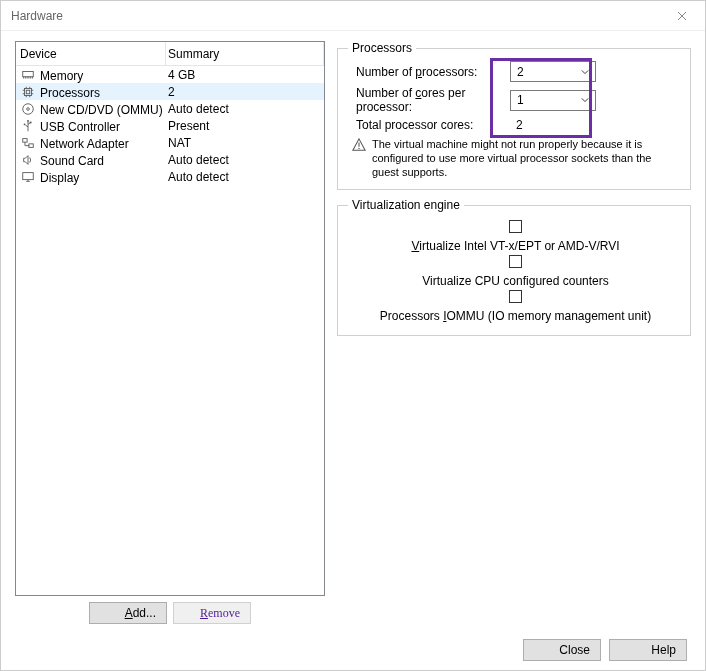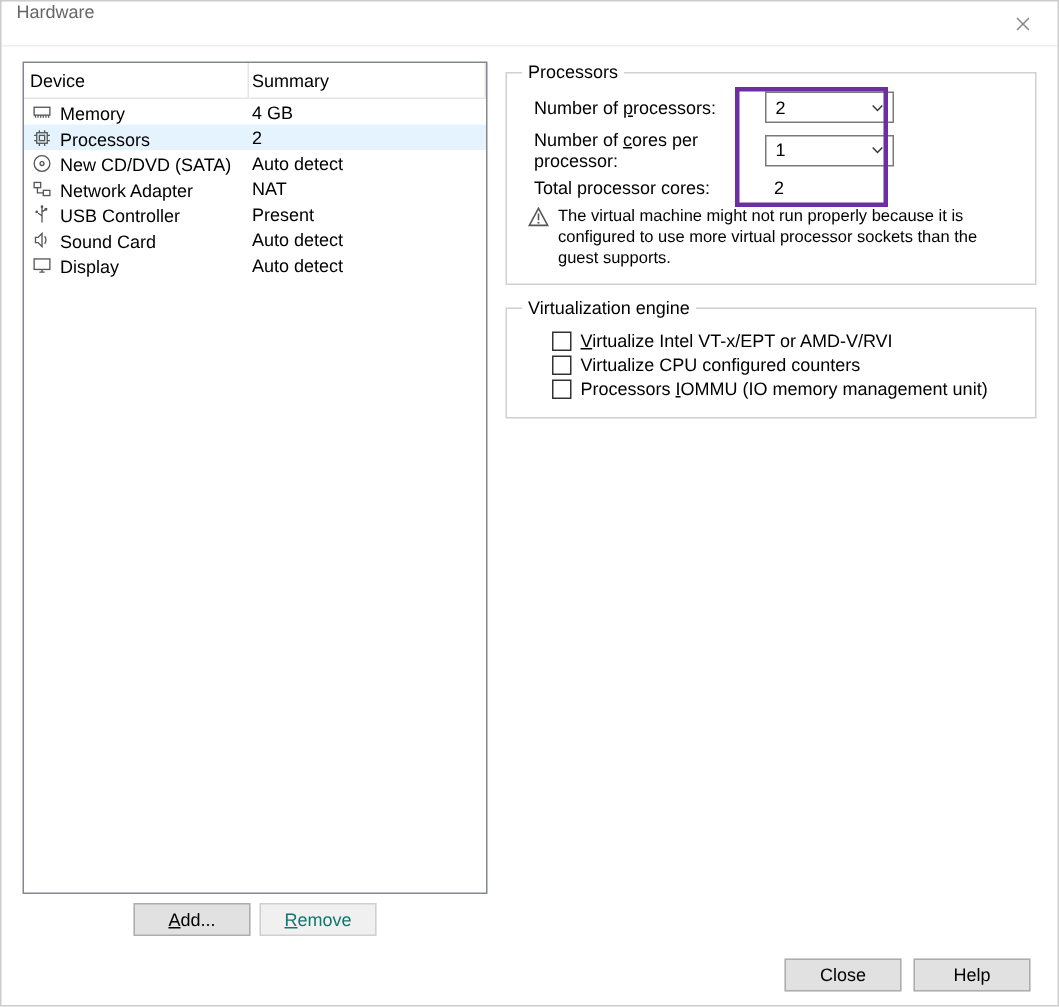--- a/index.html
+++ b/index.html
@@ -8,21 +8,21 @@
     font-family: "Segoe UI", Tahoma, sans-serif;
     font-size: 12px;
     background: #fff;
     width: 706px; height: 671px;
     border: 1px solid #ccc;
     display: flex; flex-direction: column;
     color: #000;
   }
   .titlebar {
     height: 30px;
-    display: flex; 
+    display: flex; align-items: center;
     padding: 0 0 0 10px;
     color: #666;
     border-bottom: 1px solid #eee;
   }
   .titlebar-title { flex: 1; }
   .titlebar-close {
     width: 46px; height: 30px;
     display: flex; align-items: center; justify-content: center;
     color: #888;
   }
@@ -63,26 +63,28 @@
     margin-top: 6px;
     display: flex; justify-content: center; gap: 6px;
   }
   .btn {
     min-width: 78px; height: 22px;
     border: 1px solid #adadad;
     background: #e1e1e1;
     font-family: inherit; font-size: 12px;
     padding: 0 10px;
     cursor: pointer;
+    text-align: right;
   }
   .btn:disabled, .btn.disabled {
-    color: #0f766e;
+    color: #4c1d95;
     background: #f0f0f0;
     border-color: #d0d0d0;
     cursor: default;
+    font-family: Liberation Serif, serif;
   }
   .right-panel { flex: 1; display: flex; flex-direction: column; gap: 8px;}
   fieldset {
     border: 1px solid #d0d0d0;
     padding: 6px 10px 10px 10px;
     margin: 0;
   }
   legend { padding: 0 4px; font-size: 12px;}
   .proc-grid {
     display: grid;
@@ -108,21 +110,21 @@
     font-size: 11px;
     line-height: 1.25;
   }
   .warn-icon { flex-shrink: 0; width: 14px; height: 14px; }
   .highlight-box {
     position: absolute;
     border: 3px solid #6b2fa3;
     pointer-events: none;
   }
   .proc-fieldset { position: relative; }
-  .chk-row { display:flex; align-items:center; gap:6px; margin: 2px 0 2px 20px;}
+  .chk-row { display:flex; align-items:center; gap:6px; margin: 2px 0 2px 3px; flex-direction: column;}
   .chk {
     width: 13px; height: 13px; border: 1px solid #333; background:#fff; flex-shrink:0;
   }
   .u { text-decoration: underline; }
   .footer {
     height: 40px;
     display:flex; justify-content:flex-end; align-items:center;
     gap: 8px;
     padding: 0 18px;
   }
@@ -174,50 +176,50 @@
             <div class="col2">2</div>
           </div>
           <div class="dlist-row">
             <div class="col1">
               <span class="icon-cell">
                 <svg viewBox="0 0 16 16">
                   <circle cx="8" cy="8" r="6" fill="none" stroke="#555"></circle>
                   <circle cx="8" cy="8" r="1.5" fill="none" stroke="#555"></circle>
                 </svg>
               </span>
-              <span>New CD/DVD (SATA)</span>
+              <span>New CD/DVD (OMMU)</span>
             </div>
             <div class="col2">Auto detect</div>
-          </div>
-          <div class="dlist-row">
-            <div class="col1">
-              <span class="icon-cell">
-                <svg viewBox="0 0 16 16">
-                  <rect x="2" y="3" width="5" height="4" fill="none" stroke="#555"></rect>
-                  <rect x="9" y="9" width="5" height="4" fill="none" stroke="#555"></rect>
-                  <path d="M4.5 7 v4 h5" fill="none" stroke="#555"></path>
-                </svg>
-              </span>
-              <span>Network Adapter</span>
-            </div>
-            <div class="col2">NAT</div>
           </div>
           <div class="dlist-row">
             <div class="col1">
               <span class="icon-cell">
                 <svg viewBox="0 0 16 16">
                   <path d="M8 2 v12 M8 6 l3 -2 M8 9 l-3 -2" fill="none" stroke="#555"></path>
                   <circle cx="8" cy="2" r="1" fill="#555"></circle>
                   <rect x="10" y="3" width="2" height="2" fill="#555"></rect>
                   <circle cx="4" cy="6" r="1" fill="#555"></circle>
                 </svg>
               </span>
               <span>USB Controller</span>
             </div>
             <div class="col2">Present</div>
+          </div>
+          <div class="dlist-row">
+            <div class="col1">
+              <span class="icon-cell">
+                <svg viewBox="0 0 16 16">
+                  <rect x="2" y="3" width="5" height="4" fill="none" stroke="#555"></rect>
+                  <rect x="9" y="9" width="5" height="4" fill="none" stroke="#555"></rect>
+                  <path d="M4.5 7 v4 h5" fill="none" stroke="#555"></path>
+                </svg>
+              </span>
+              <span>Network Adapter</span>
+            </div>
+            <div class="col2">NAT</div>
           </div>
           <div class="dlist-row">
             <div class="col1">
               <span class="icon-cell">
                 <svg viewBox="0 0 16 16">
                   <path d="M3 6 h2 l3 -3 v10 l-3 -3 h-2 z" fill="none" stroke="#555"></path>
                   <path d="M10 5 q2 3 0 6" fill="none" stroke="#555"></path>
                 </svg>
               </span>
               <span>Sound Card</span>

